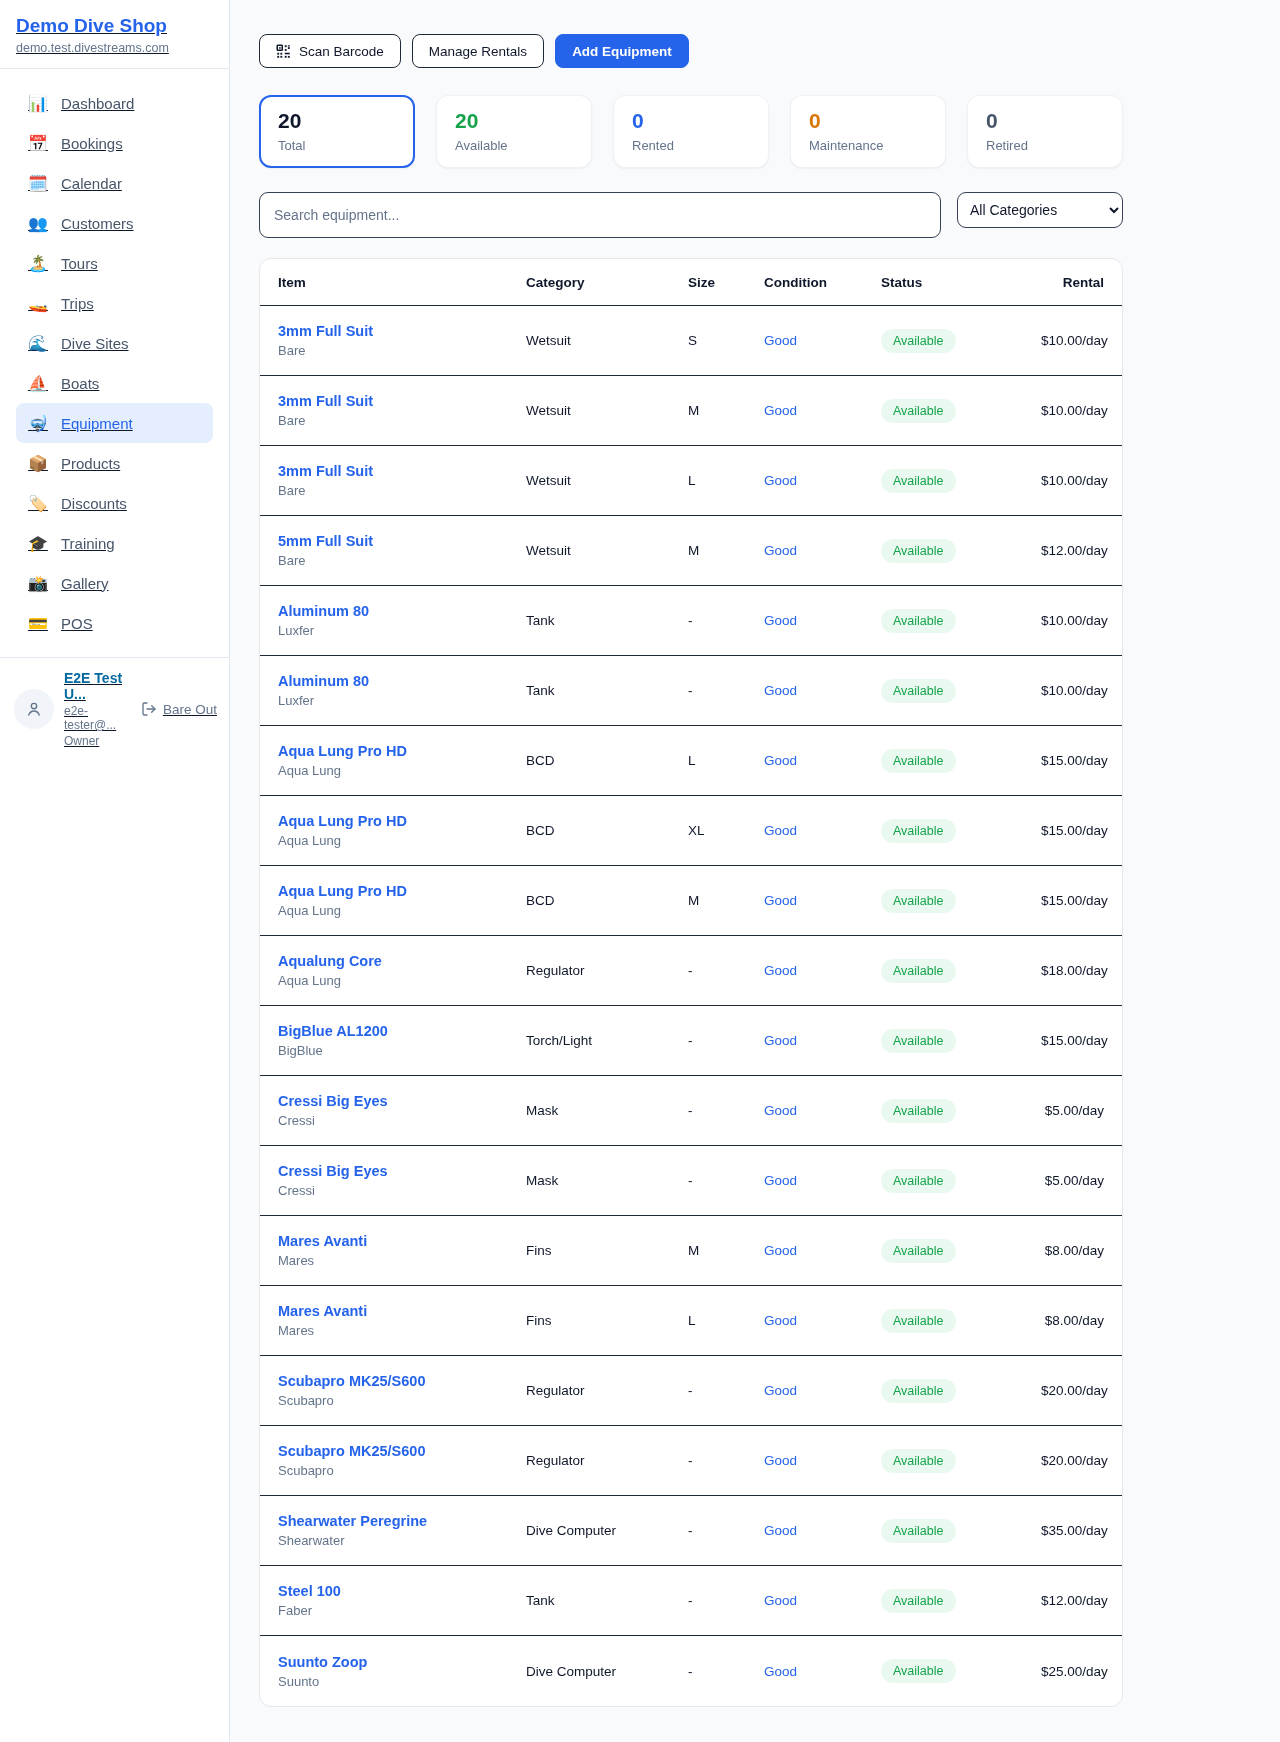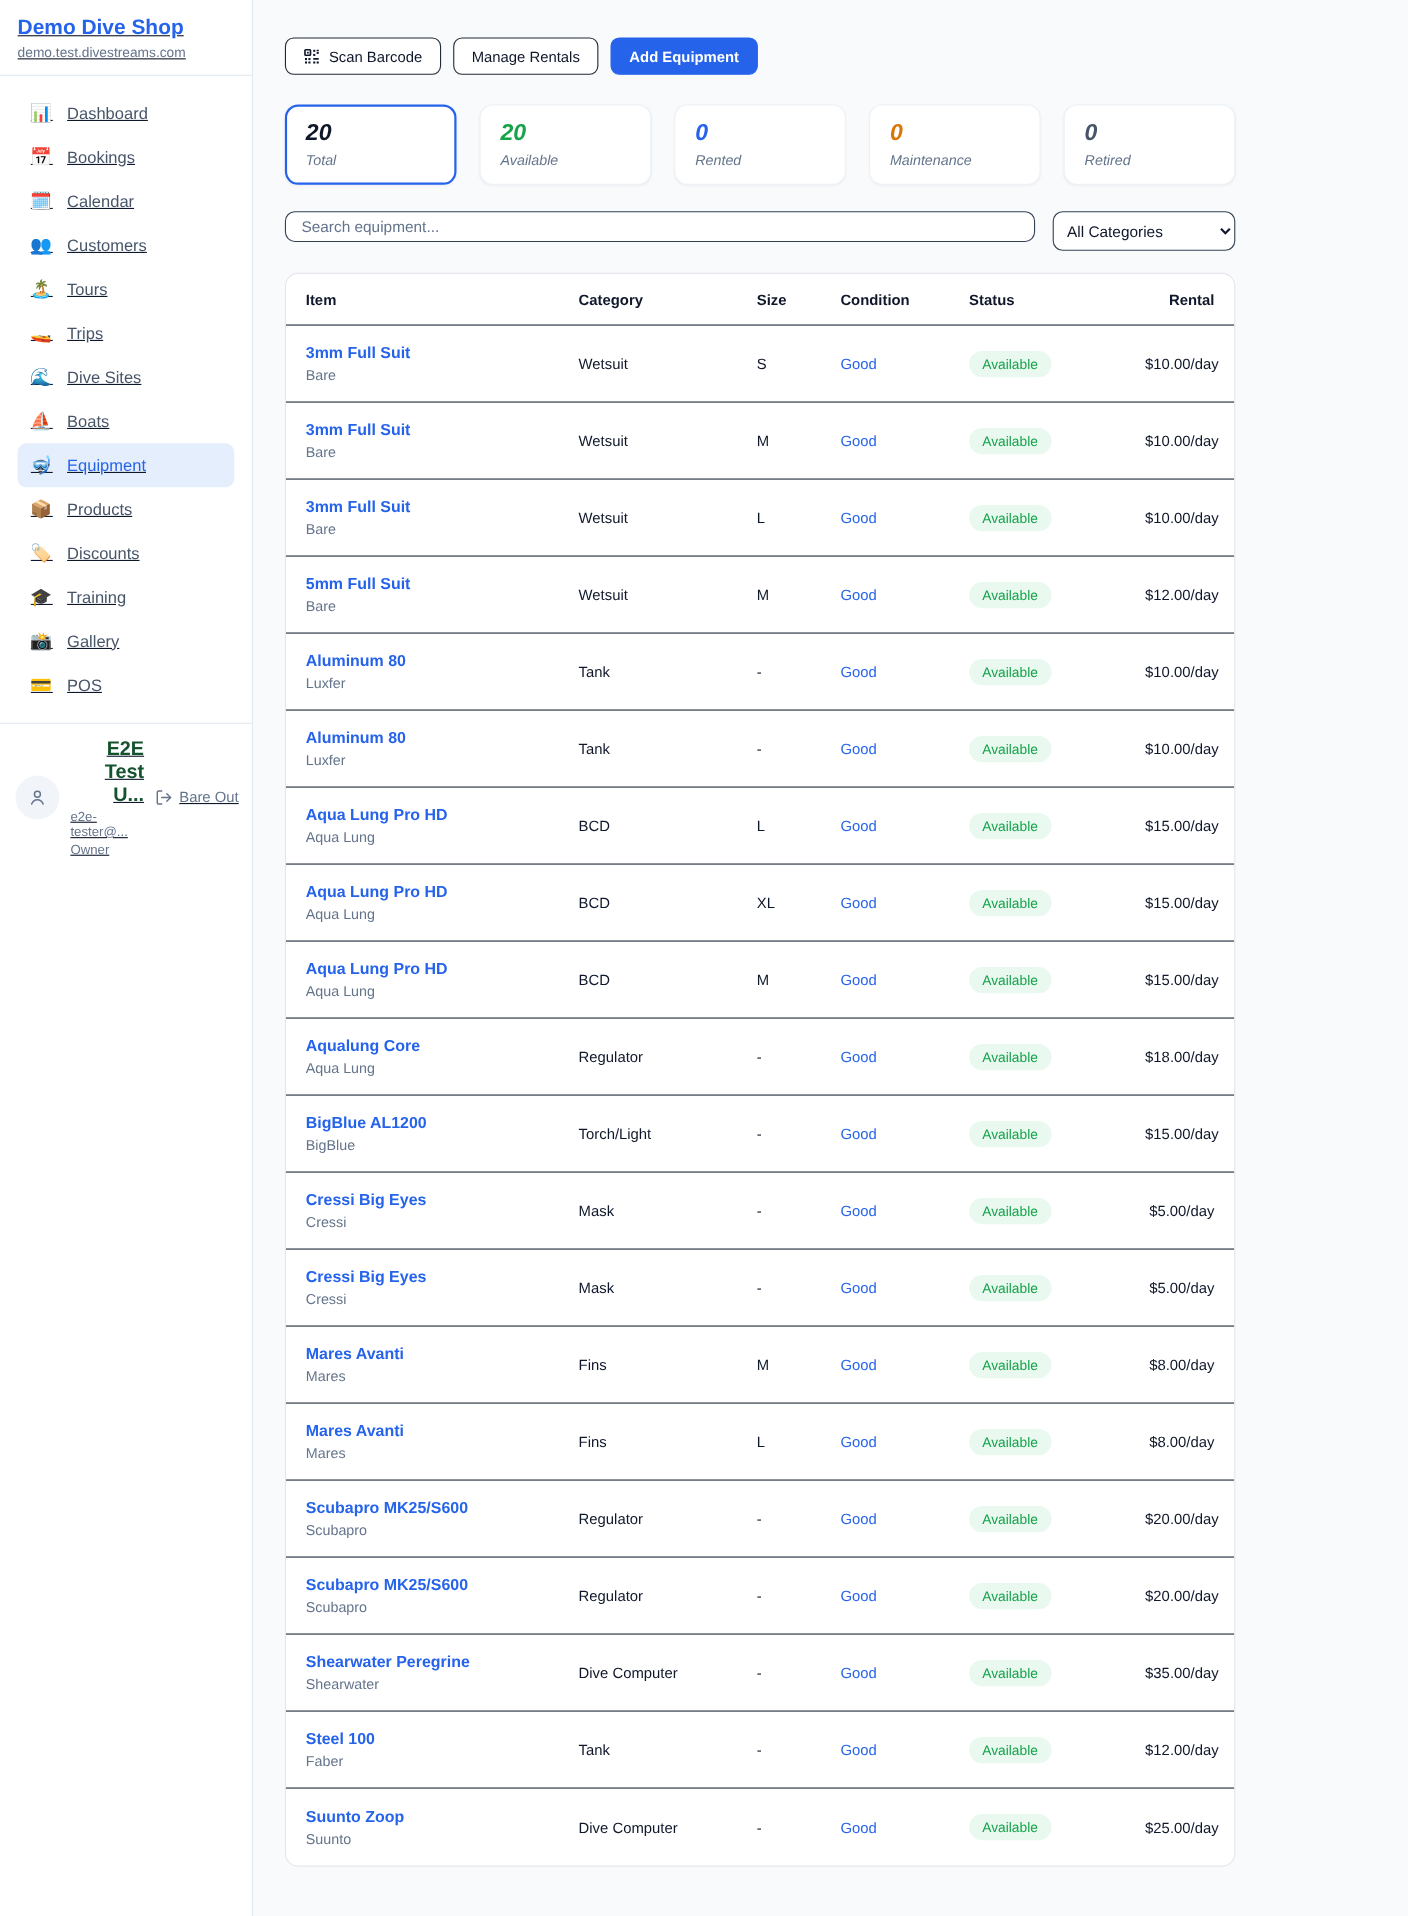--- a/index.html
+++ b/index.html
@@ -17,49 +17,49 @@
     padding:0 12px; border-radius:8px; cursor:pointer; }
   .nav-icon { font-size:16px; width:20px; text-align:center; }
   .nav-label { font-size:15px; color:#475569; }
   .nav-item.active { background:#e4eefd; }
   .nav-item.active .nav-label { color:#2563eb; font-weight:500; }
   .sidebar-footer { border-top:1px solid #e2e8f0; margin-top:6px;
     padding:12px 12px 12px 14px; display:flex; align-items:center; gap:10px; }
   .avatar { width:40px; height:40px; border-radius:50%; background:#f1f5f9;
     display:flex; align-items:center; justify-content:center; flex:0 0 auto; }
   .user-meta { flex:1 1 auto; min-width:0; }
-  .user-name { font-size:18px; font-weight:700; color:#14532d;text-align:right; }
+  .user-name { font-size:14px; font-weight:700; color:#0369a1; }
   .user-email { font-size:12px; color:#64748b; margin-top:2px; }
   .user-role { font-size:12px; color:#64748b; margin-top:2px; }
   .signout { display:flex; align-items:center; gap:6px; background:none; border:none;
     color:#64748b; font-size:13.5px; font-family:inherit; cursor:pointer; white-space:nowrap; }
 
   
   .main { position:absolute; left:230px; top:0; width:1050px; padding:26px 0 0 29px; }
   .content { width:864px; }
   .page-header { display:flex; justify-content:space-between; align-items:flex-start; }
   .page-title { font-size:24px; font-weight:700; color:#111827; letter-spacing:-0.2px; }
   .page-subtitle { font-size:14px; color:#64748b; margin-top:6px; }
   .actions { display:flex; gap:11px; margin-top:8px; }
   .btn { height:34px; padding:0 16px; border-radius:8px; border:1px solid #1f2937;
     background:#fff; font-size:13.5px; font-weight:500; color:#0f172a;
     font-family:inherit; display:flex; align-items:center; gap:8px; cursor:pointer; }
   .btn.primary { background:#2563eb; border-color:#2563eb; color:#fff; font-weight:600; }
 
   
-  .stats { display:flex; gap:21px; margin-top:27px;font-style:italic; }
+  .stats { display:flex; gap:21px; margin-top:27px; }
   .stat-card { flex:1 1 0; background:#fff; border:1px solid #eef2f6; border-radius:12px;
     height:73px; padding:13px 18px; box-shadow:0 1px 2px rgba(15,23,42,.05); cursor:pointer; }
   .stat-card.selected { border:2px solid #2563eb; padding:12px 17px; }
   .stat-value { font-size:21px; font-weight:700; }
   .stat-label { font-size:13px; color:#64748b; margin-top:5px; }
 
   
   .filters { display:flex; gap:16px; margin-top:24px; }
-  .search-input { flex:1 1 auto; height:28px; border:1px solid #334155; border-radius:9px;
+  .search-input { flex:1 1 auto; height:46px; border:1px solid #334155; border-radius:9px;
     padding:0 14px; font-size:14px; font-family:inherit; color:#0f172a; background:#fff; }
   .search-input::placeholder { color:#64748b; }
   .cat-select { width:166px; height:36px; border:1px solid #334155; border-radius:9px;
     background:#fff; font-size:14px; font-family:inherit; color:#0f172a; padding:0 8px;
     cursor:pointer; }
 
   
   .table-card { margin-top:20px; background:#fff; border:1px solid #e5e7eb;
     border-radius:12px; overflow:hidden; margin-bottom:32px; }
   .thead, .trow { display:grid;

